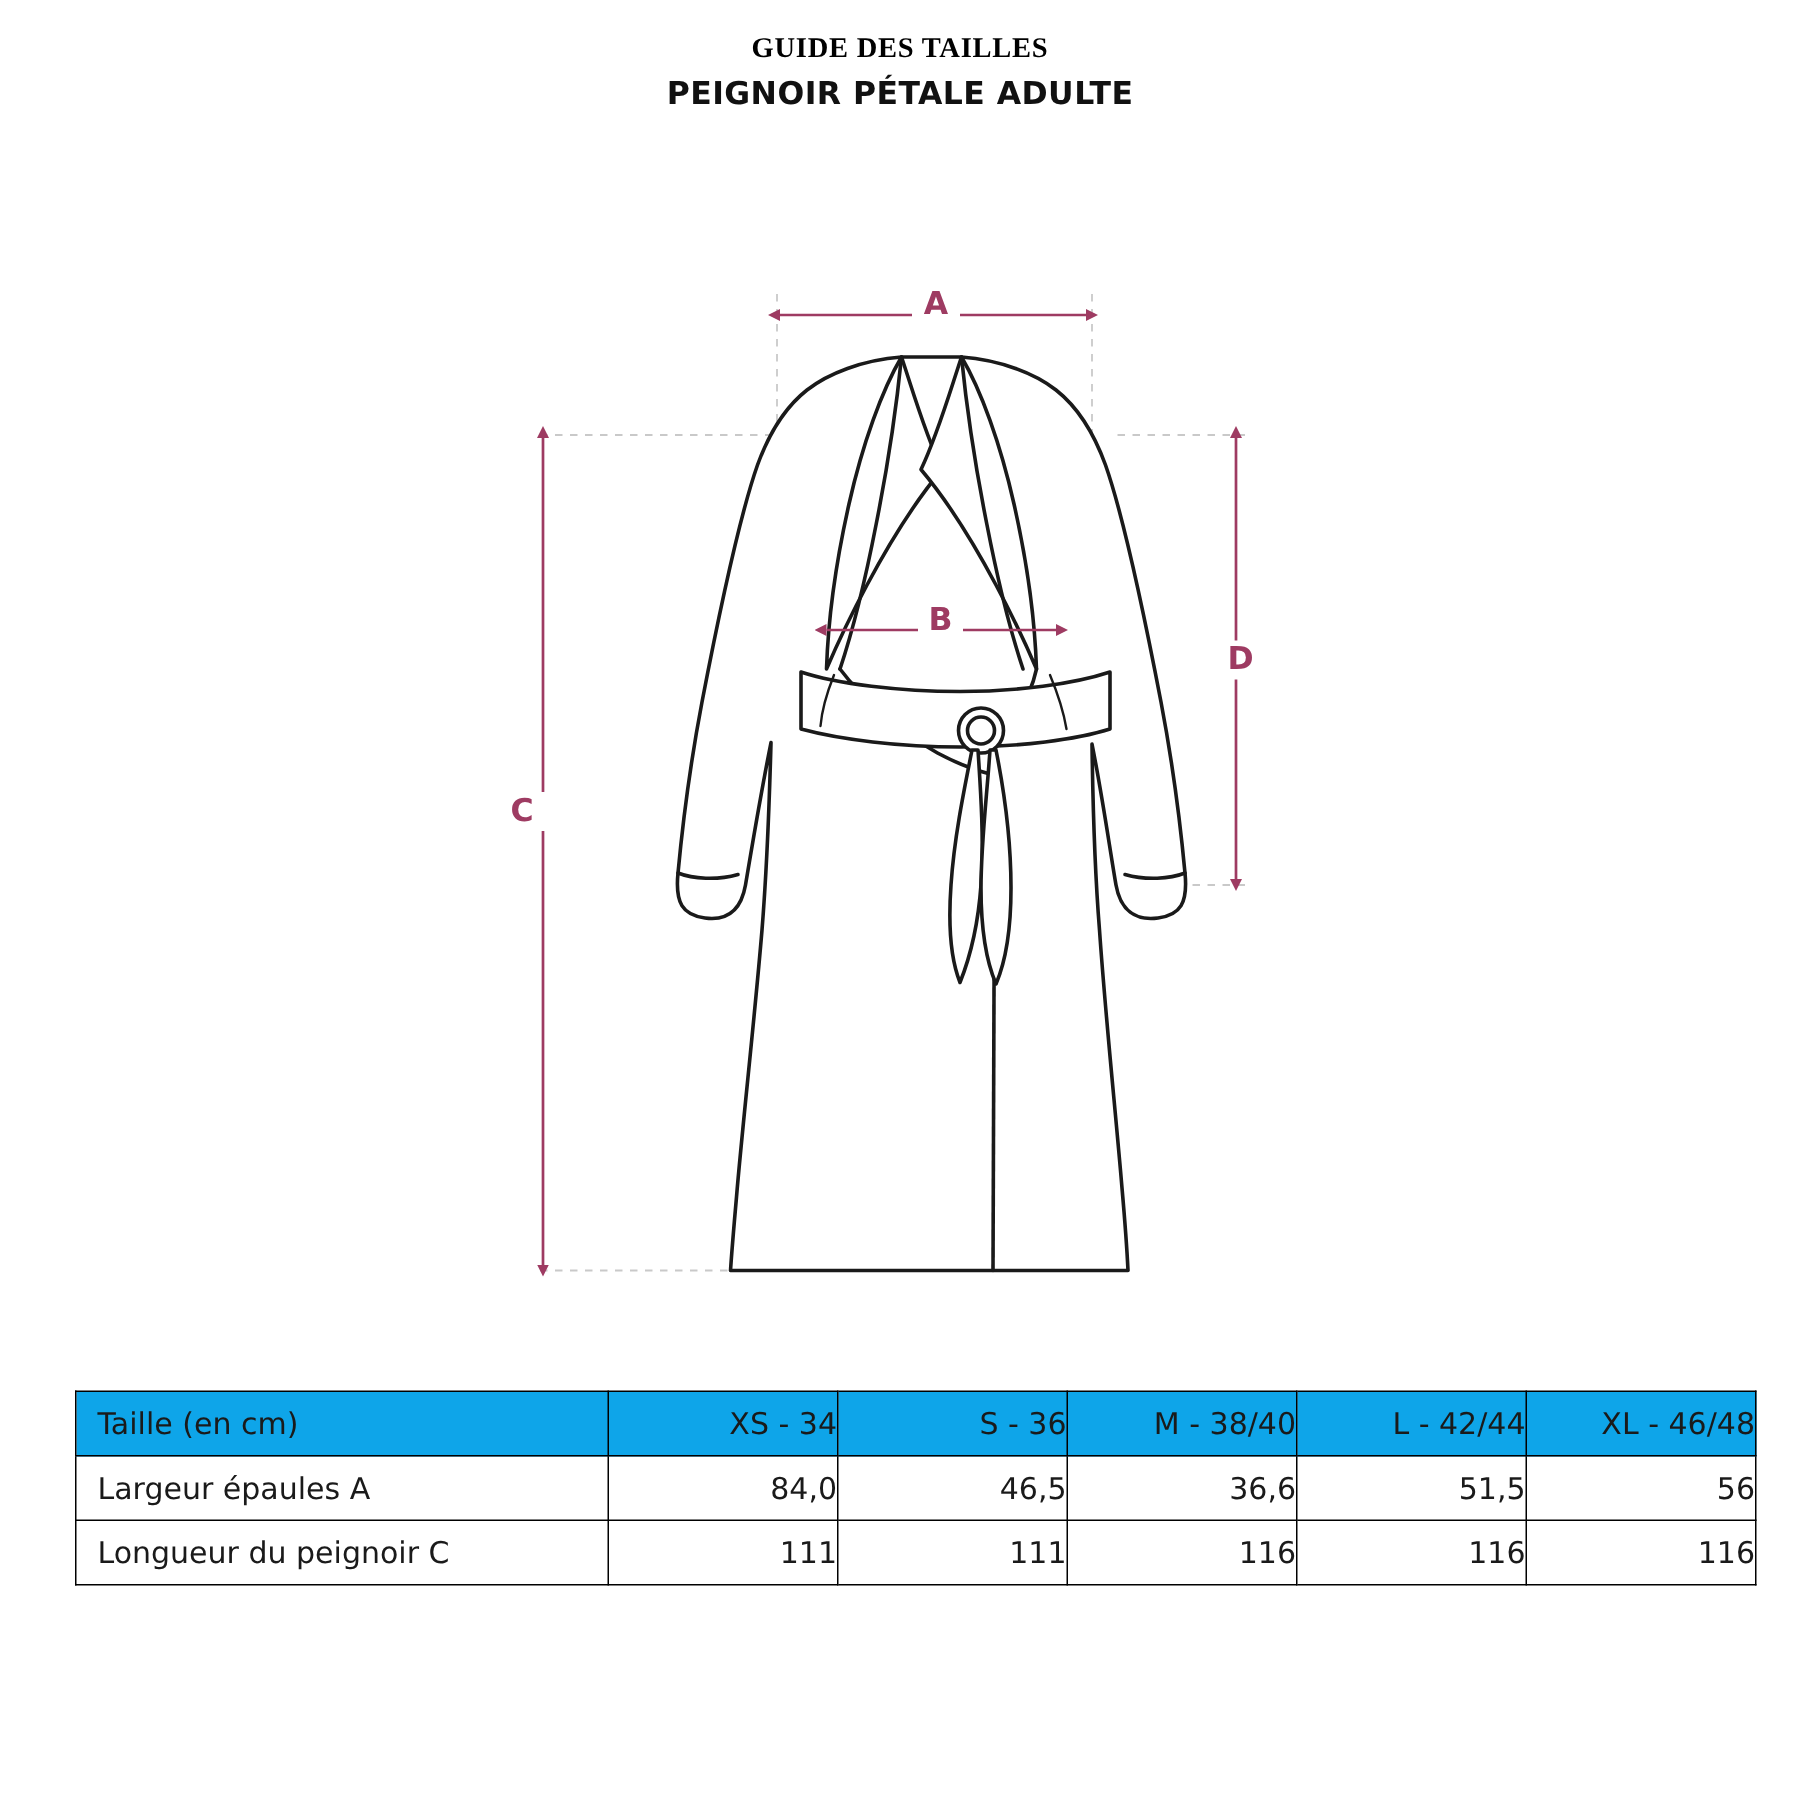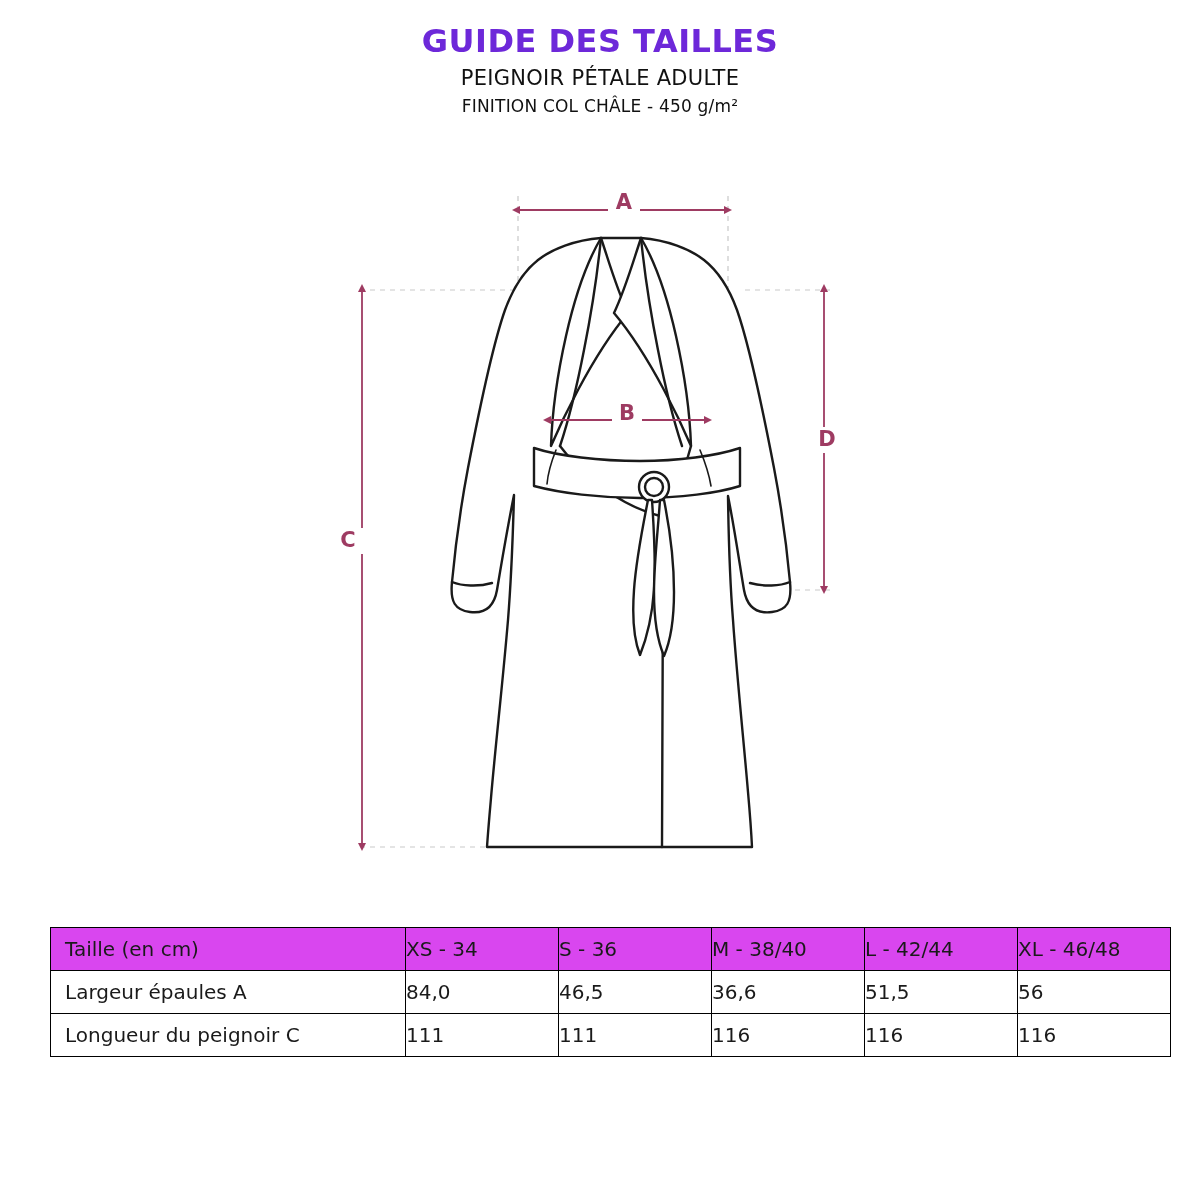--- a/index.html
+++ b/index.html
@@ -18,29 +18,30 @@
 
   
   .header {
     position: absolute;
     top: 22px;
     left: 0;
     width: 1200px;
     text-align: center;
   }
   .title-main {
-    font-size: 32px;
+    font-size: 19px;
     font-weight: bold;
     letter-spacing: 0.5px;
-    color: #6d28d9;
+    color: #000000;
     margin: 0 0 6px 0;
+    font-family: Liberation Serif, serif;
   }
   .title-sub {
     font-size: 21px;
-    font-weight: normal;
+    font-weight: bold;
     letter-spacing: 0.3px;
     color: #111111;
     margin: 0 0 6px 0;
   }
   .title-sub2 {
     font-size: 17px;
     font-weight: normal;
     letter-spacing: 0.2px;
     color: #111111;
     margin: 0;
@@ -78,40 +79,39 @@
   }
   table.size-table td, table.size-table th {
     border: 1.5px solid #000000;
     height: 42px;
     font-size: 20px;
     font-weight: normal;
     font-family: "DejaVu Sans", sans-serif;
     padding: 0;
   }
   table.size-table thead th {
-    background: #d946ef;
+    background: #0ea5e9;
     font-weight: normal;
   }
   .col-label {
     text-align: left;
     padding-left: 14px !important;
     width: 340px;
   }
   .col-val {
-    text-align: left;
+    text-align: right;
     width: 152px;
   }
 </style>
 </head>
 <body>
 
 <div class="header">
   <div class="title-main">GUIDE DES TAILLES</div>
   <div class="title-sub">PEIGNOIR PÉTALE ADULTE</div>
-  <div class="title-sub2">FINITION COL CHÂLE - 450 g/m²</div>
 </div>
 
 <div class="diagram">
   <svg width="1200" height="770" viewBox="0 0 1200 770" xmlns="http://www.w3.org/2000/svg">
     <defs>
       <marker id="arrL" markerWidth="10" markerHeight="10" refX="8" refY="4" orient="auto" markerUnits="userSpaceOnUse">
         <path d="M8,0 L0,4 L8,8 z" fill="#9e3b62"></path>
       </marker>
       <marker id="arrR" markerWidth="10" markerHeight="10" refX="2" refY="4" orient="auto" markerUnits="userSpaceOnUse">
         <path d="M0,0 L8,4 L0,8 z" fill="#9e3b62"></path>

